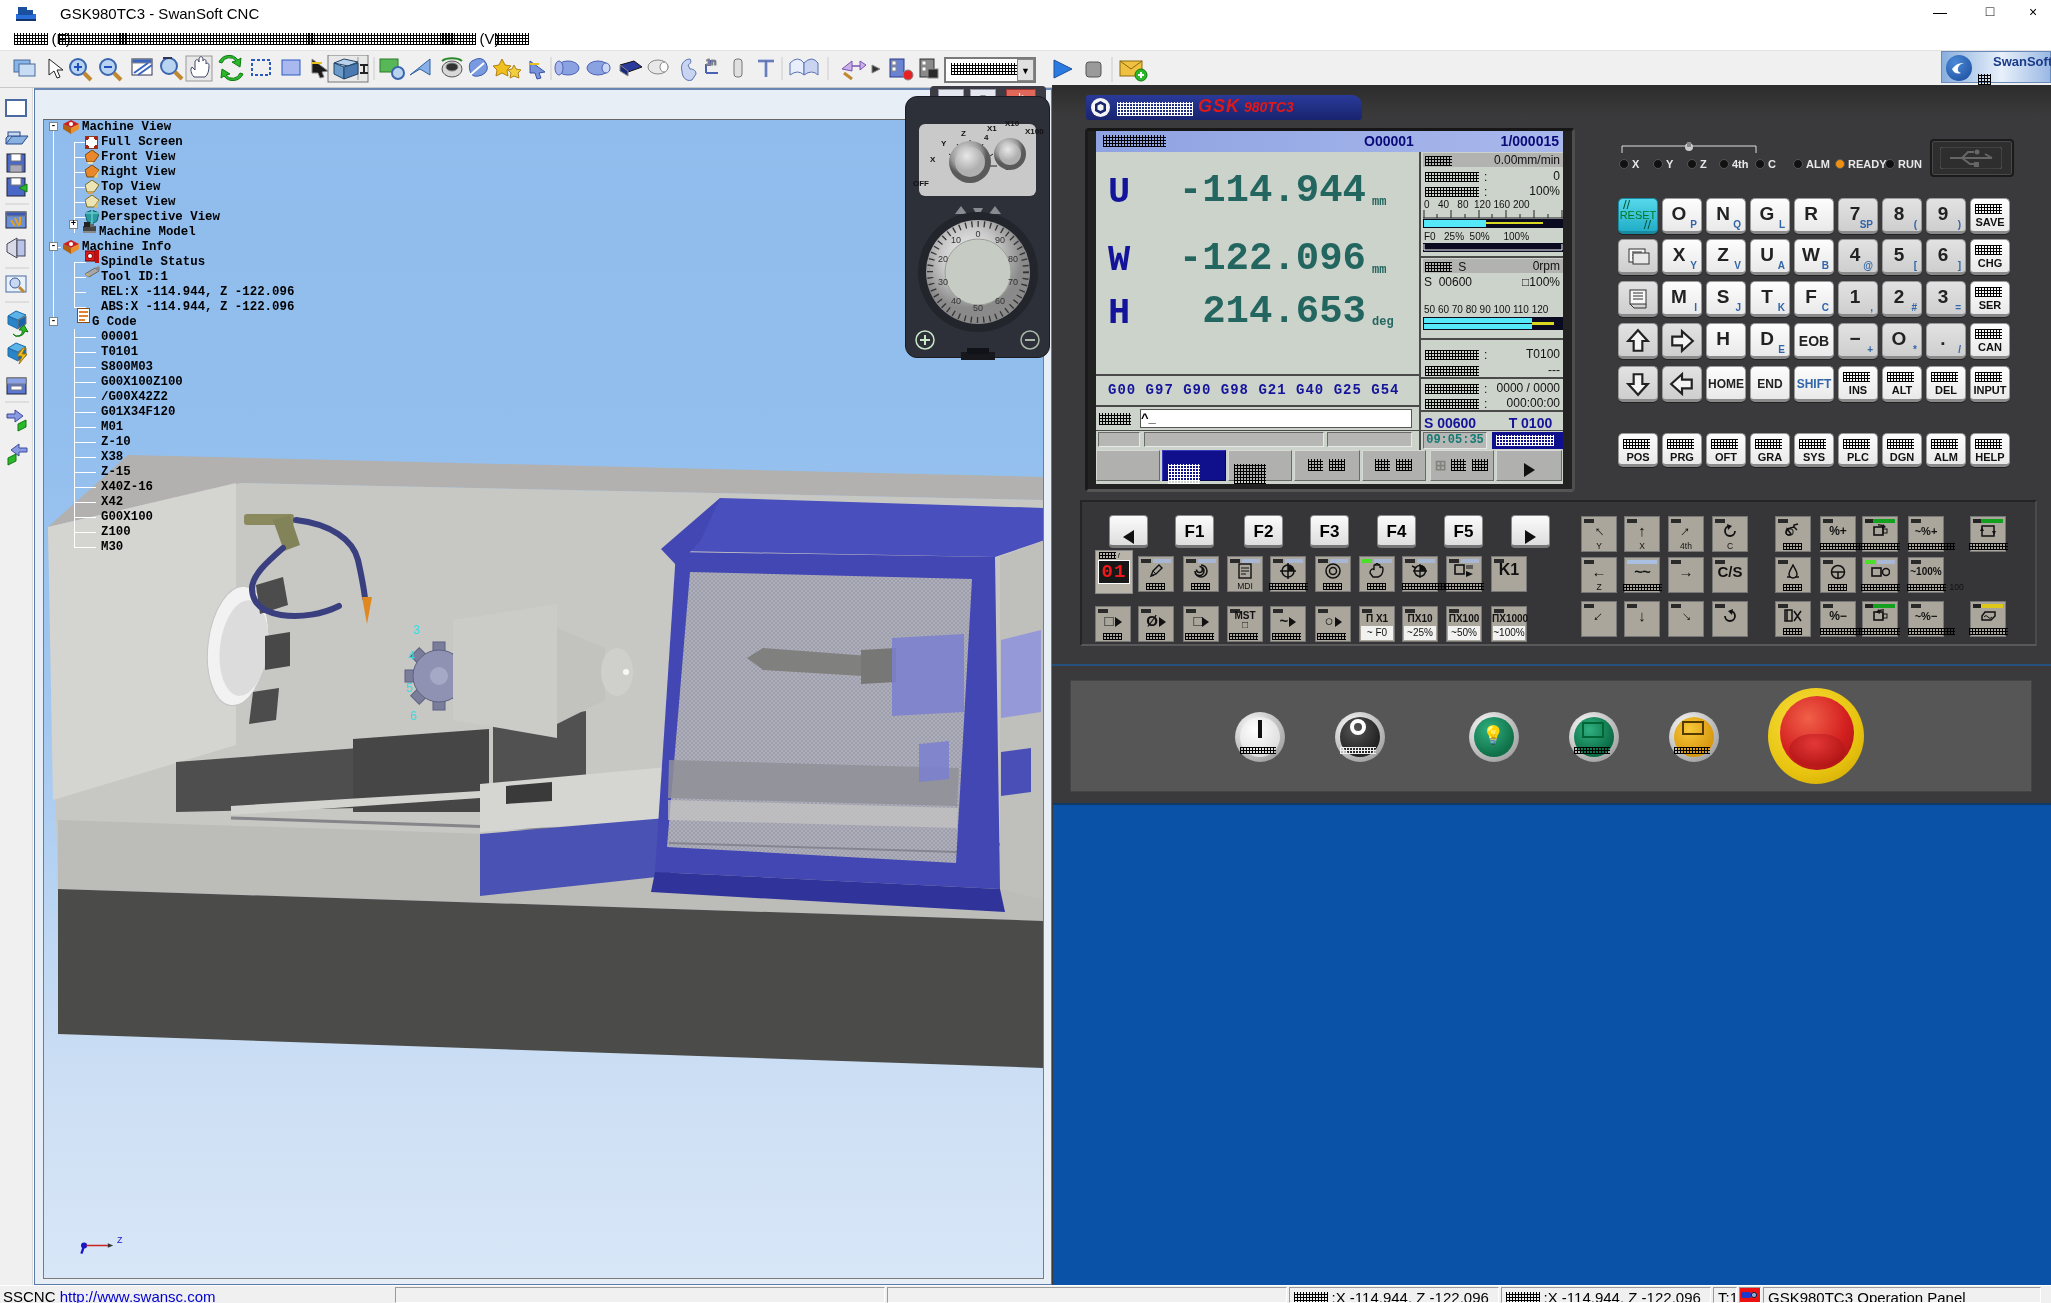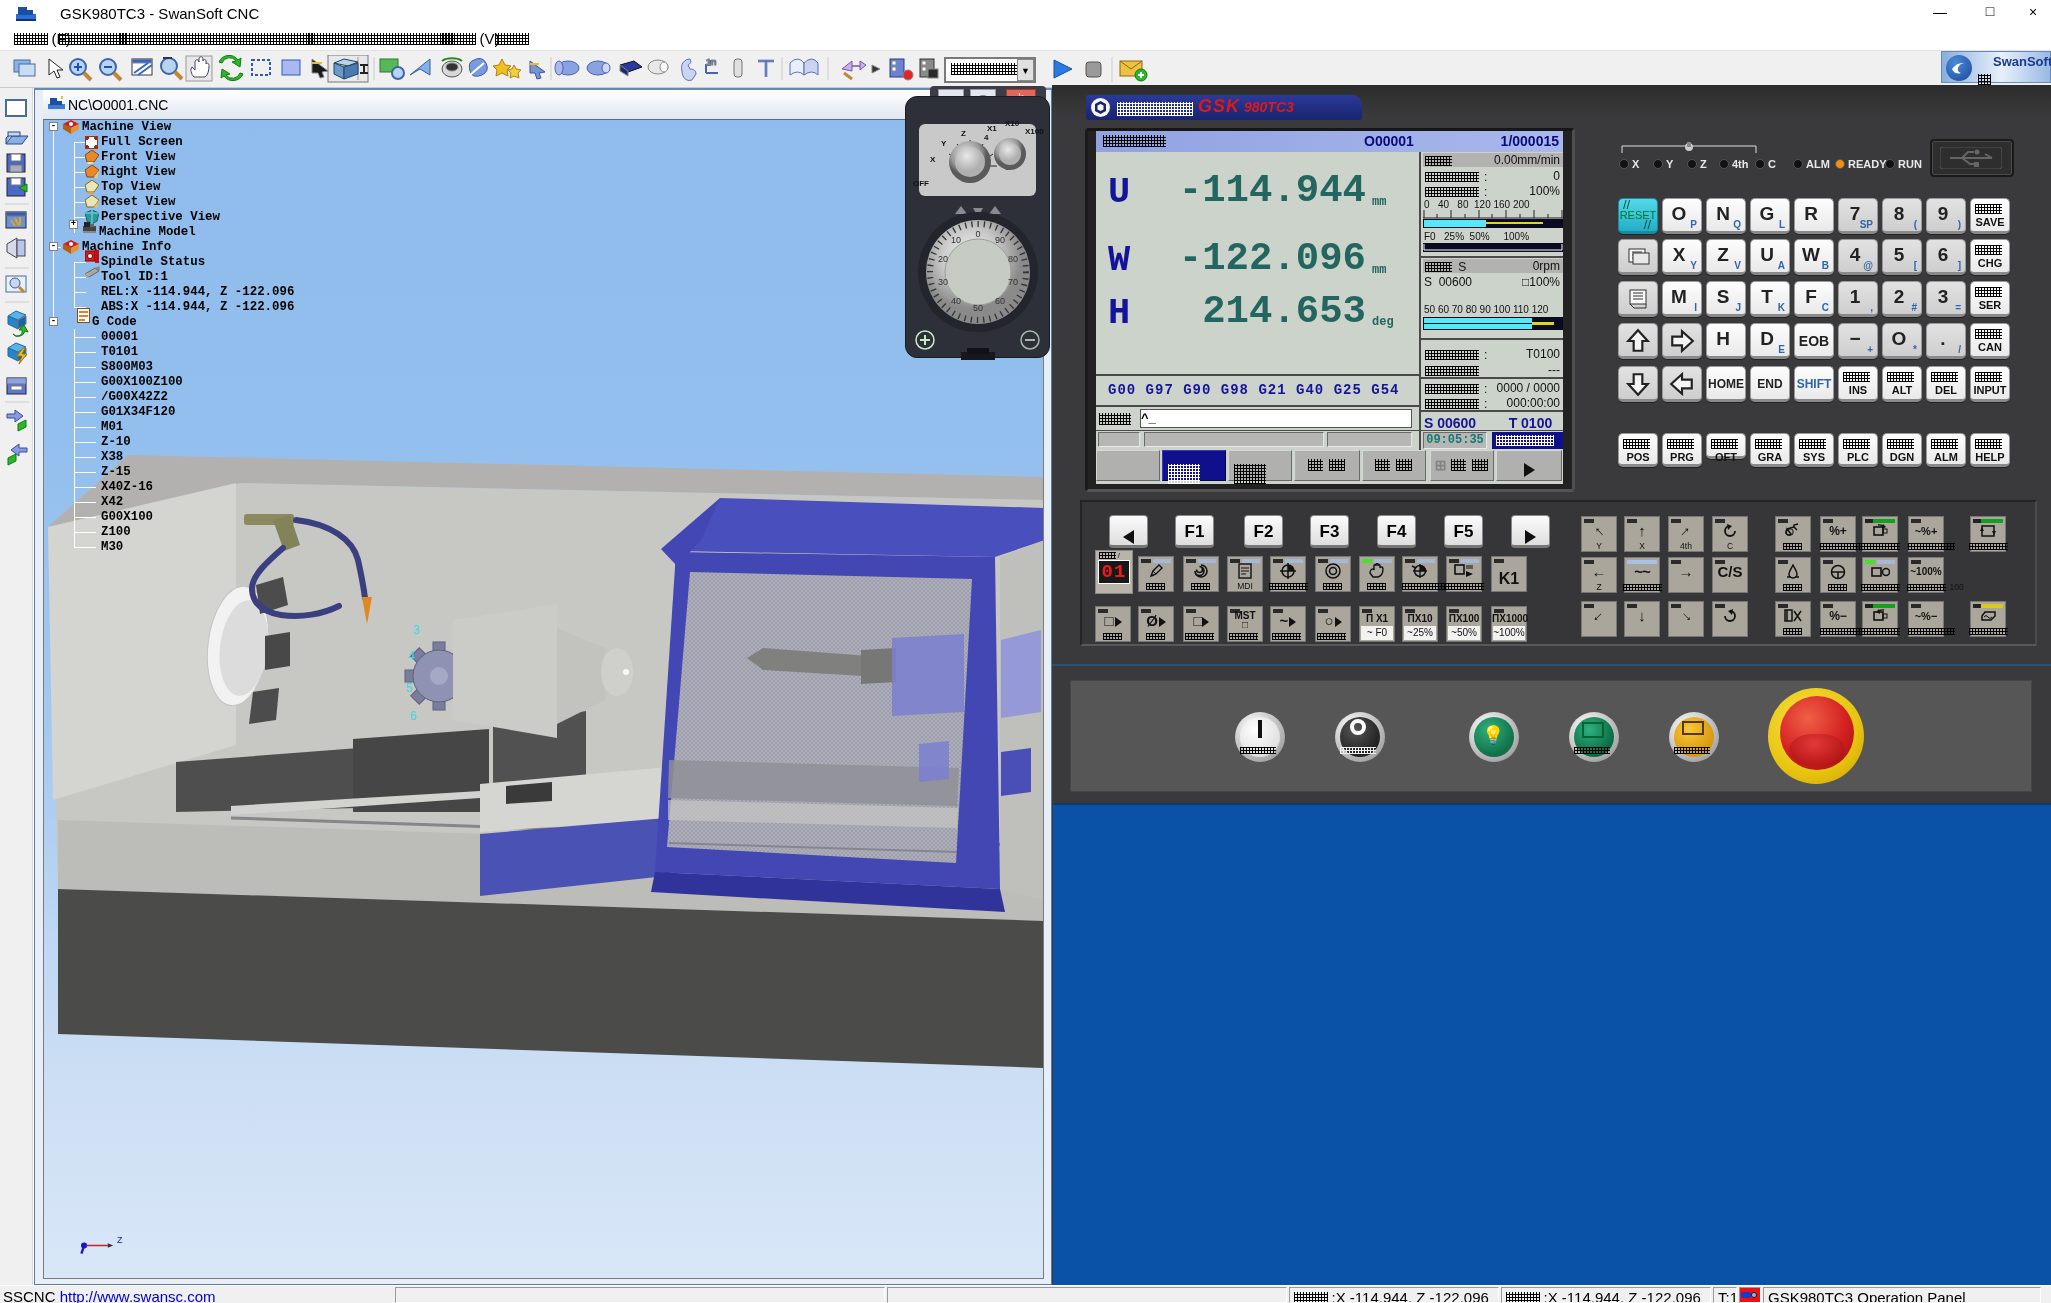--- a/index.html
+++ b/index.html
@@ -300,30 +300,20 @@
       <circle cx="20" cy="244" r="9" fill="none" stroke="#c8e8c8" stroke-width="1.5"></circle>
         <path d="M15 244 h10 M20 239 v10" stroke="#c8e8c8" stroke-width="2"></path>
       <circle cx="125" cy="244" r="9" fill="none" stroke="#aab8aa" stroke-width="1.5"></circle>
         <path d="M120 244 h10" stroke="#aab8aa" stroke-width="2"></path>
       <rect x="56" y="256" width="34" height="8" fill="#16181e"></rect>
         <rect x="62" y="252" width="22" height="6" fill="#101218"></rect>
     </svg>
   </div>
   <div class="abs" id="viewwin">
     <div class="abs" style="left:0;top:0;width:1018px;height:1197px;border:1px solid #5a7aa8;border-top:2px solid #6a88b4"></div>
-    <div class="abs" id="vtitle">
-      <svg class="abs" style="left:4px;top:5px" width="20" height="18" viewBox="0 0 20 18">
-          <rect x="1" y="9" width="17" height="6" fill="#3a7ad0"></rect>
-          <rect x="3" y="3" width="7" height="7" fill="#1b4fa0"></rect>
-          <rect x="10" y="6" width="5" height="4" fill="#1b4fa0"></rect>
-          <rect x="1" y="14" width="17" height="2" fill="#dfe8f2"></rect>
-          <rect x="14" y="1" width="2" height="3" fill="#e8c020"></rect>
-        </svg>
-      <span class="abs" style="left:25px;top:7px">NC\O0001.CNC</span>
-    </div>
     <div class="abs" id="viewport">
       <svg class="abs" id="machsvg" style="left:0;top:0" width="999" height="1158" viewBox="43 120 999 1158">
         <defs>
           <pattern id="mesh" width="4" height="4" patternUnits="userSpaceOnUse">
               <rect width="4" height="4" fill="#aeafbb"></rect>
               <rect width="2" height="2" fill="#9d9eab"></rect>
               <rect x="2" y="2" width="2" height="2" fill="#9d9eab"></rect>
             </pattern>
         </defs>
 
@@ -818,21 +808,21 @@
       </div>
     <div class="key" style="left:742px;top:281px">
         <span style="position:absolute;left:0;right:0;top:10px;font-size:12px;font-weight:bold;color:#3065a8">SHIFT</span>
       </div>
     <div class="key k2" style="left:786px;top:281px"><b class="cj">插入</b><br><span class="en">INS</span></div>
     <div class="key k2" style="left:830px;top:281px"><b class="cj">修改</b><br><span class="en">ALT</span></div>
     <div class="key k2" style="left:874px;top:281px"><b class="cj">删除</b><br><span class="en">DEL</span></div>
     <div class="key k2" style="left:918px;top:281px"><b class="cj">输入</b><br><span class="en">INPUT</span></div>
     <div class="key k2" style="left:566px;top:348px;height:34px"><b class="cj">位置</b><br><span class="en">POS</span></div>
     <div class="key k2" style="left:610px;top:348px;height:34px"><b class="cj">程序</b><br><span class="en">PRG</span></div>
-    <div class="key k2" style="left:654px;top:348px;height:26px"><b class="cj">刀补</b><br><span class="en">OFT</span></div>
+    <div class="key k2" style="left:654px;top:348px;height:34px"><b class="cj">刀补</b><br><span class="en">OFT</span></div>
     <div class="key k2" style="left:698px;top:348px;height:34px"><b class="cj">图形</b><br><span class="en">GRA</span></div>
     <div class="key k2" style="left:742px;top:348px;height:34px"><b class="cj">系统</b><br><span class="en">SYS</span></div>
     <div class="key k2" style="left:786px;top:348px;height:34px"><b class="cj">梯图</b><br><span class="en">PLC</span></div>
     <div class="key k2" style="left:830px;top:348px;height:34px"><b class="cj">诊断</b><br><span class="en">DGN</span></div>
     <div class="key k2" style="left:874px;top:348px;height:34px"><b class="cj">报警</b><br><span class="en">ALM</span></div>
     <div class="key k2" style="left:918px;top:348px;height:34px"><b class="cj">帮助</b><br><span class="en">HELP</span></div>
     <div class="abs" id="midsec"></div>
     <div class="fkey" style="left:57px;top:430px"><i class="tril" style="margin-top:9px"></i></div>
     <div class="fkey" style="left:123px;top:430px">F1</div>
     <div class="fkey" style="left:192px;top:430px">F2</div>
@@ -913,21 +903,21 @@
         <i class="ld"></i>
         <span class="ic"><svg width="20" height="16" viewBox="0 0 20 16" style="margin-top:1px">
             <rect x="1" y="2" width="9" height="9" fill="none" stroke="#111" stroke-width="1.6"></rect>
             <path d="M12 3 h7 M12 5 h7" stroke="#111"></path>
             <path d="M12 8 l7 3 -7 3 z" fill="#111"></path>
           </svg></span>
         <span class="lb"><b class="cj">手脉试切</b></span>
       </div>
     <div class="mb" style="left:439px;top:471px">
         <i class="sl"></i>
-        <span class="ic" style="top:13px;font-size:16px">K1</span>
+        <span class="ic" style="top:4px;font-size:16px">K1</span>
       </div>
     <div class="mb" style="left:43px;top:521px">
         <i class="sl"></i>
         <span class="ic">□<i class="trs"></i></span>
         <span class="lb"><b class="cj">单段</b></span>
       </div>
     <div class="mb" style="left:86px;top:521px">
         <i class="sl"></i>
         <span class="ic">Ø<i class="trs"></i></span>
         <span class="lb"><b class="cj">跳段</b></span>

